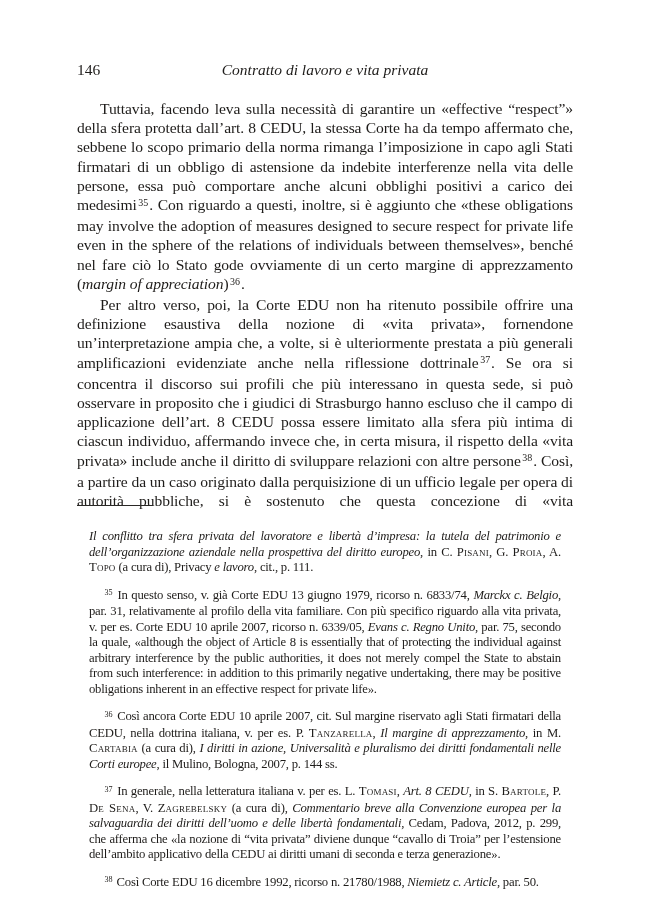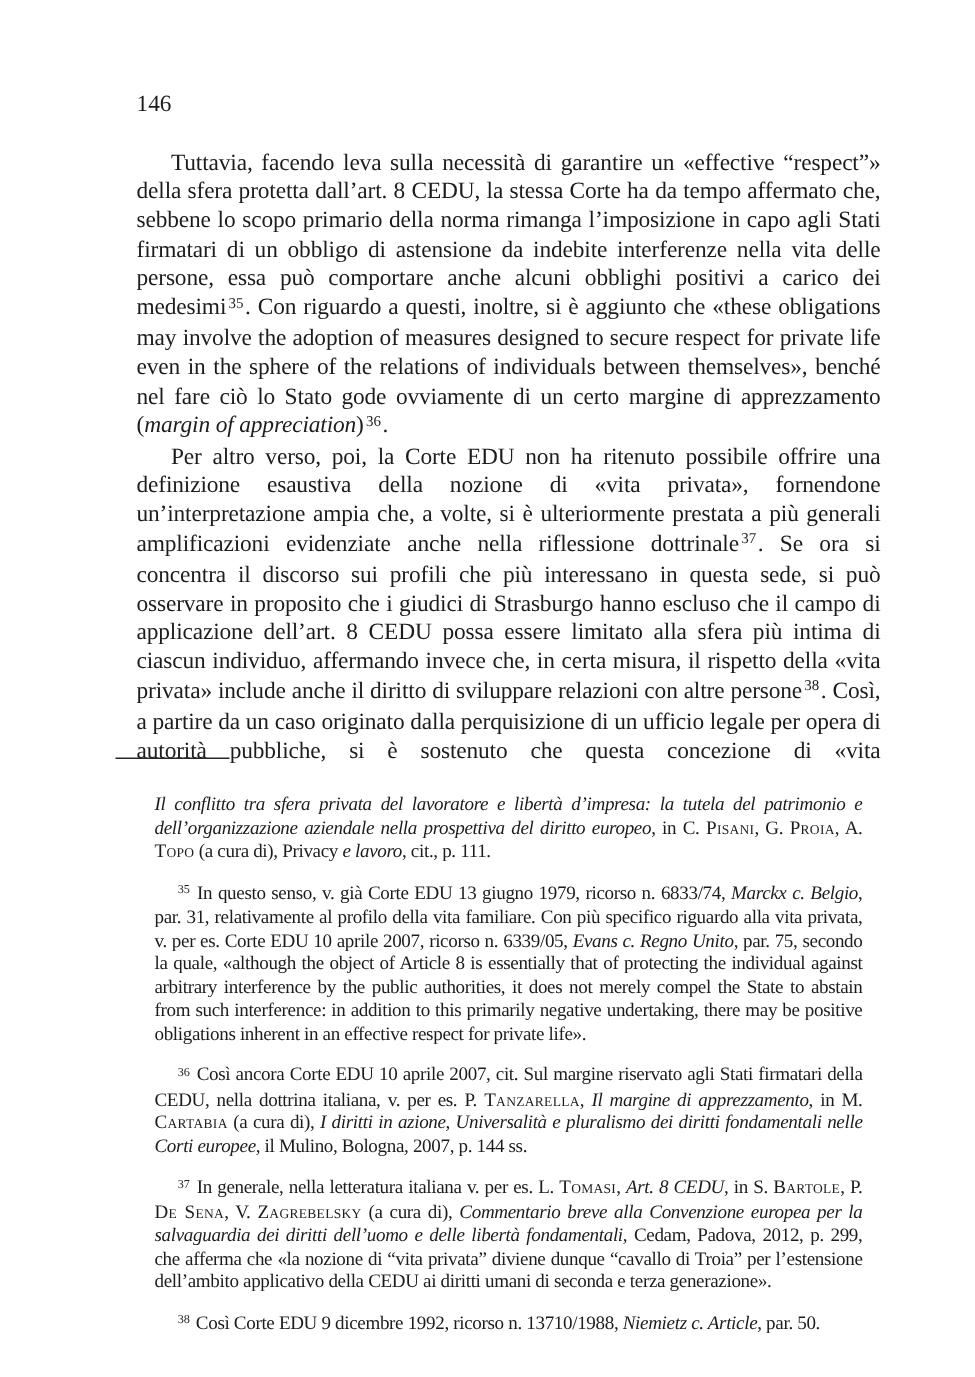--- a/index.html
+++ b/index.html
@@ -11,21 +11,21 @@
     position: relative;
     width: 650px;
     height: 918px;
     background: #ffffff;
     font-family: "Liberation Serif", "DejaVu Serif", serif;
     color: #1e1c1a;
     overflow: hidden;
   }
   .content {
     position: absolute;
-    left: 91px;
+    left: 77px;
     width: 496px;
   }
   
   .page-header {
     top: 61px;
     height: 20px;
     font-size: 15.5px;
     line-height: 18px;
   }
   .page-number {
@@ -93,30 +93,31 @@
     letter-spacing: 0;
   }
 </style>
 </head>
 <body>
 
 <div class="page">
 
   <div class="content page-header">
     <span class="page-number">146</span>
+    <span class="running-title">Contratto di lavoro e vita privata</span>
   </div>
 
   <div class="content body-text">
     <p><span>Tuttavia, facendo leva sulla necessità di garantire un «effective “respect”» della sfera protetta dall’art. 8 CEDU, la stessa Corte ha da tempo affermato che, sebbene lo scopo primario della norma rimanga l’imposizione in capo agli Stati firmatari di un obbligo di astensione da indebite interferenze nella vita delle persone, essa può comportare anche alcuni obblighi positivi a carico dei medesimi</span><span class="sup">35</span><span>. Con riguardo a questi, inoltre, si è aggiunto che «these obligations may involve the adoption of measures designed to secure respect for private life even in the sphere of the relations of individuals between themselves», benché nel fare ciò lo Stato gode ovviamente di un certo margine di apprezzamento (</span><span class="i">margin of appreciation</span><span>)</span><span class="sup">36</span><span>.</span></p>
     <p class="runs-over"><span>Per altro verso, poi, la Corte EDU non ha ritenuto possibile offrire una definizione esaustiva della nozione di «vita privata», fornendone un’interpretazione ampia che, a volte, si è ulteriormente prestata a più generali amplificazioni evidenziate anche nella riflessione dottrinale</span><span class="sup">37</span><span>. Se ora si concentra il discorso sui profili che più interessano in questa sede, si può osservare in proposito che i giudici di Strasburgo hanno escluso che il campo di applicazione dell’art. 8 CEDU possa essere limitato alla sfera più intima di ciascun individuo, affermando invece che, in certa misura, il rispetto della «vita privata» include anche il diritto di sviluppare relazioni con altre persone</span><span class="sup">38</span><span>. Così, a partire da un caso originato dalla perquisizione di un ufficio legale per opera di autorità pubbliche, si è sostenuto che questa concezione di «vita</span></p>
   </div>
 
   <div class="footnote-separator"></div>
 
   <div class="content footnotes">
     <p class="continuation"><span class="i">Il conflitto tra sfera privata del lavoratore e libertà d’impresa: la tutela del patrimonio e dell’organizzazione aziendale nella prospettiva del diritto europeo</span><span>, in C. </span><span class="sc">Pisani</span><span>, G. </span><span class="sc">Proia</span><span>, A. </span><span class="sc">Topo</span><span> (a cura di), Privacy </span><span class="i">e lavoro</span><span>, cit., p. 111.</span></p>
     <p><span class="sup">35</span><span> In questo senso, v. già Corte EDU 13 giugno 1979, ricorso n. 6833/74, </span><span class="i">Marckx c. Belgio</span><span>, par. 31, relativamente al profilo della vita familiare. Con più specifico riguardo alla vita privata, v. per es. Corte EDU 10 aprile 2007, ricorso n. 6339/05, </span><span class="i">Evans c. Regno Unito</span><span>, par. 75, secondo la quale, «although the object of Article 8 is essentially that of protecting the individual against arbitrary interference by the public authorities, it does not merely compel the State to abstain from such interference: in addition to this primarily negative undertaking, there may be positive obligations inherent in an effective respect for private life».</span></p>
     <p><span class="sup">36</span><span> Così ancora Corte EDU 10 aprile 2007, cit. Sul margine riservato agli Stati firmatari della CEDU, nella dottrina italiana, v. per es. P. </span><span class="sc">Tanzarella</span><span>, </span><span class="i">Il margine di apprezzamento</span><span>, in M. </span><span class="sc">Cartabia</span><span> (a cura di), </span><span class="i">I diritti in azione, Universalità e pluralismo dei diritti fondamentali nelle Corti europee</span><span>, il Mulino, Bologna, 2007, p. 144 ss.</span></p>
     <p><span class="sup">37</span><span> In generale, nella letteratura italiana v. per es. L. </span><span class="sc">Tomasi</span><span>, </span><span class="i">Art. 8 CEDU</span><span>, in S. </span><span class="sc">Bartole</span><span>, P. </span><span class="sc">De Sena</span><span>, V. </span><span class="sc">Zagrebelsky</span><span> (a cura di), </span><span class="i">Commentario breve alla Convenzione europea per la salvaguardia dei diritti dell’uomo e delle libertà fondamentali</span><span>, Cedam, Padova, 2012, p. 299, che afferma che «la nozione di “vita privata” diviene dunque “cavallo di Troia” per l’estensione dell’ambito applicativo della CEDU ai diritti umani di seconda e terza generazione».</span></p>
-    <p><span class="sup">38</span><span> Così Corte EDU 9 dicembre 1992, ricorso n. 13710/1988, </span><span class="i">Niemietz c. Article</span><span>, par. 50.</span></p>
+    <p><span class="sup">38</span><span> Così Corte EDU 16 dicembre 1992, ricorso n. 21780/1988, </span><span class="i">Niemietz c. Article</span><span>, par. 50.</span></p>
   </div>
 
 </div>
 
 </body></html>

